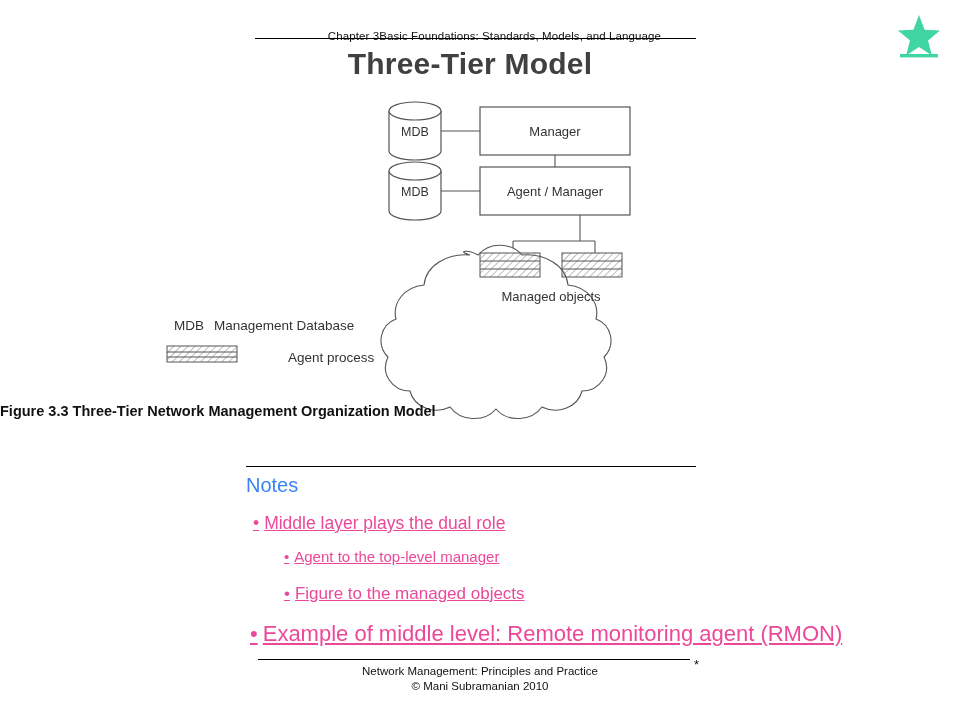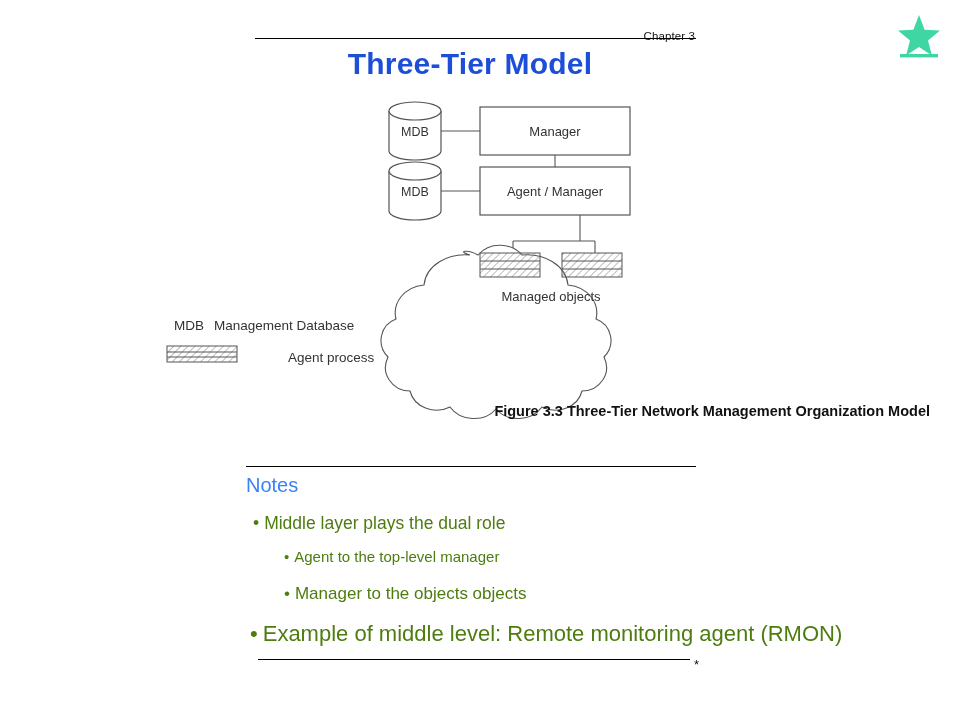--- a/index.html
+++ b/index.html
@@ -50,40 +50,40 @@
 
   
   .slide-title {
     position: absolute;
     left: 0;
     top: 47px;
     width: 940px;
     text-align: center;
     font-size: 30px;
     font-weight: bold;
-    color: #1d4ed8;
+    color: #404040;
     letter-spacing: .2px;
   }
 
   
   .figure {
     position: absolute;
     left: 0;
     top: 95px;
     width: 960px;
     height: 340px;
   }
   .figure svg { display: block; }
 
   .fig-caption {
     position: absolute;
     left: 0;
     top: 403px;
     width: 930px;
-    text-align: right;
+    text-align: left;
     font-size: 14.5px;
     font-weight: bold;
     color: #111;
   }
 
   
   .notes-rule-top {
     position: absolute;
     left: 246px;
     top: 466px;
@@ -92,22 +92,23 @@
   }
   .notes-heading {
     position: absolute;
     left: 246px;
     top: 474px;
     font-size: 20px;
     color: #3b82f6;
   }
   .bullet {
     position: absolute;
-    color: #4d7c0f;
+    color: #ec4899;
     white-space: nowrap;
+    text-decoration: underline;
   }
   .b1 { left: 253px; top: 513px; font-size: 17.5px; }
   .b2 { left: 284px; top: 548px; font-size: 15px; }
   .b3 { left: 284px; top: 584px; font-size: 17px; }
   .b4 { left: 250px; top: 621px; font-size: 22px; }
   .bullet .dot { margin-right: 5px; }
 
   
   .notes-rule-bottom {
     position: absolute;
@@ -137,20 +138,21 @@
   
   .figtxt { font-family: "Liberation Sans", sans-serif; font-size: 13px; fill: #333; }
   .figtxt-sm { font-family: "Liberation Sans", sans-serif; font-size: 12.5px; fill: #333; }
   .legend-txt { font-family: "Liberation Sans", sans-serif; font-size: 13.5px; fill: #333; }
 </style>
 </head>
 <body>
 
 <div class="header">
   <span class="chapter">Chapter 3</span>
+  <span class="subject">Basic Foundations:  Standards, Models, and Language</span>
 </div>
 <div class="header-rule"></div>
 
 <div class="star">
   <svg width="46" height="46" viewBox="0 0 46 46">
     <polygon points="23,2 28.6,16.8 44,17.6 32,27.4 35.9,42.4 23,34 10.1,42.4 14,27.4 2,17.6 17.4,16.8" fill="#3fd6a4"></polygon>
     <rect x="4" y="41" width="38" height="3.4" fill="#3fd6a4"></rect>
   </svg>
 </div>
 
@@ -247,22 +249,24 @@
 <div class="notes-rule-top"></div>
 <div class="notes-heading">Notes</div>
 
 <div class="bullet b1">
   <span class="dot">•</span><span>Middle layer plays the dual role</span>
 </div>
 <div class="bullet b2">
   <span class="dot">•</span><span>Agent to the top-level manager</span>
 </div>
 <div class="bullet b3">
-  <span class="dot">•</span><span>Manager to the objects objects</span>
+  <span class="dot">•</span><span>Figure to the managed objects</span>
 </div>
 <div class="bullet b4">
   <span class="dot">•</span><span>Example of middle level: Remote monitoring agent (RMON)</span>
 </div>
 
 <div class="notes-rule-bottom"></div>
 <div class="asterisk">*</div>
 <div class="footer">
+  <div>Network Management: Principles and Practice</div>
+  <div>© Mani Subramanian 2010</div>
 </div>
 
 </body></html>

